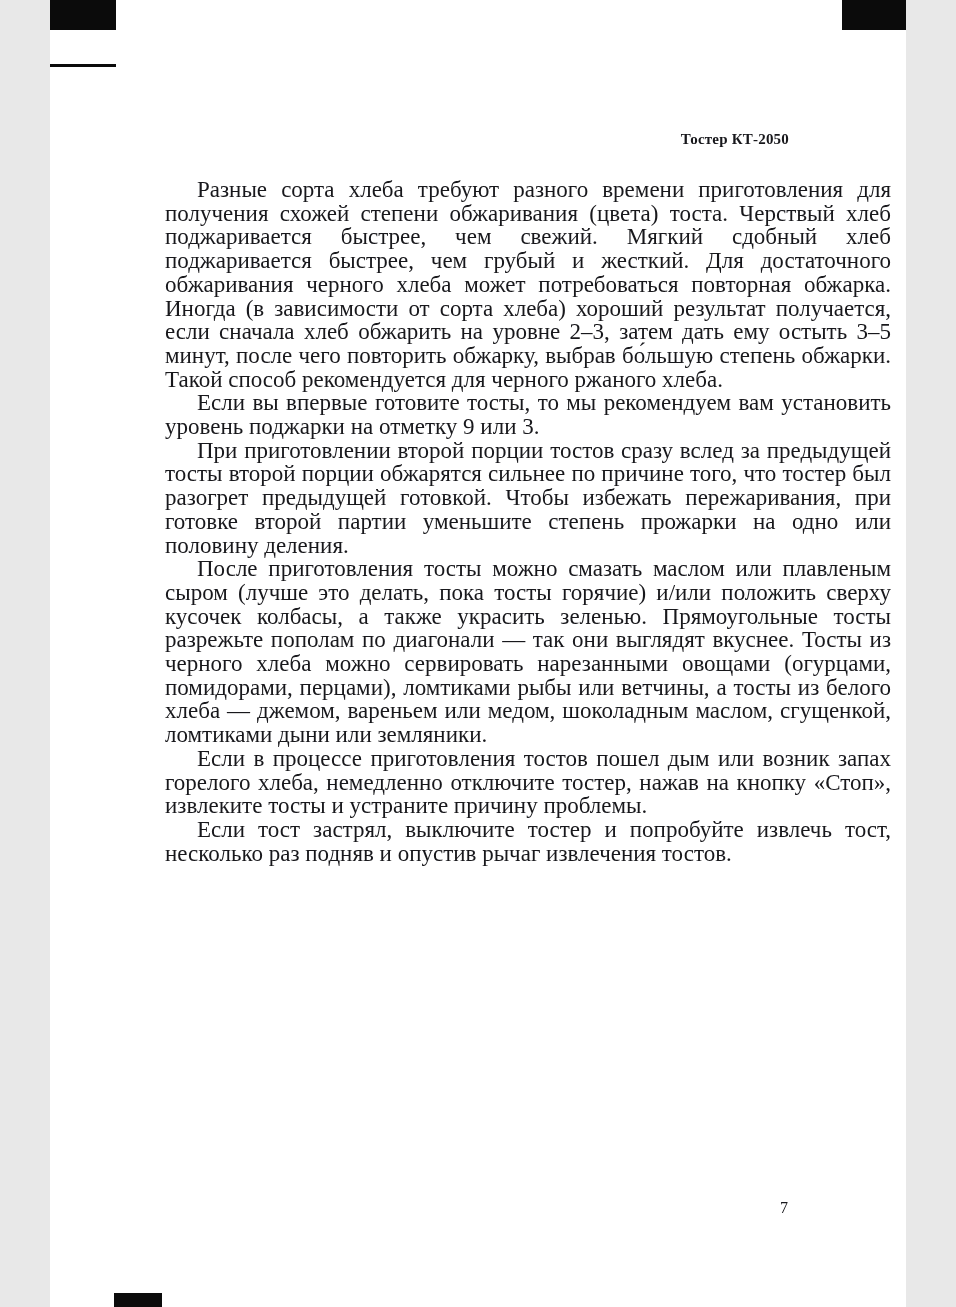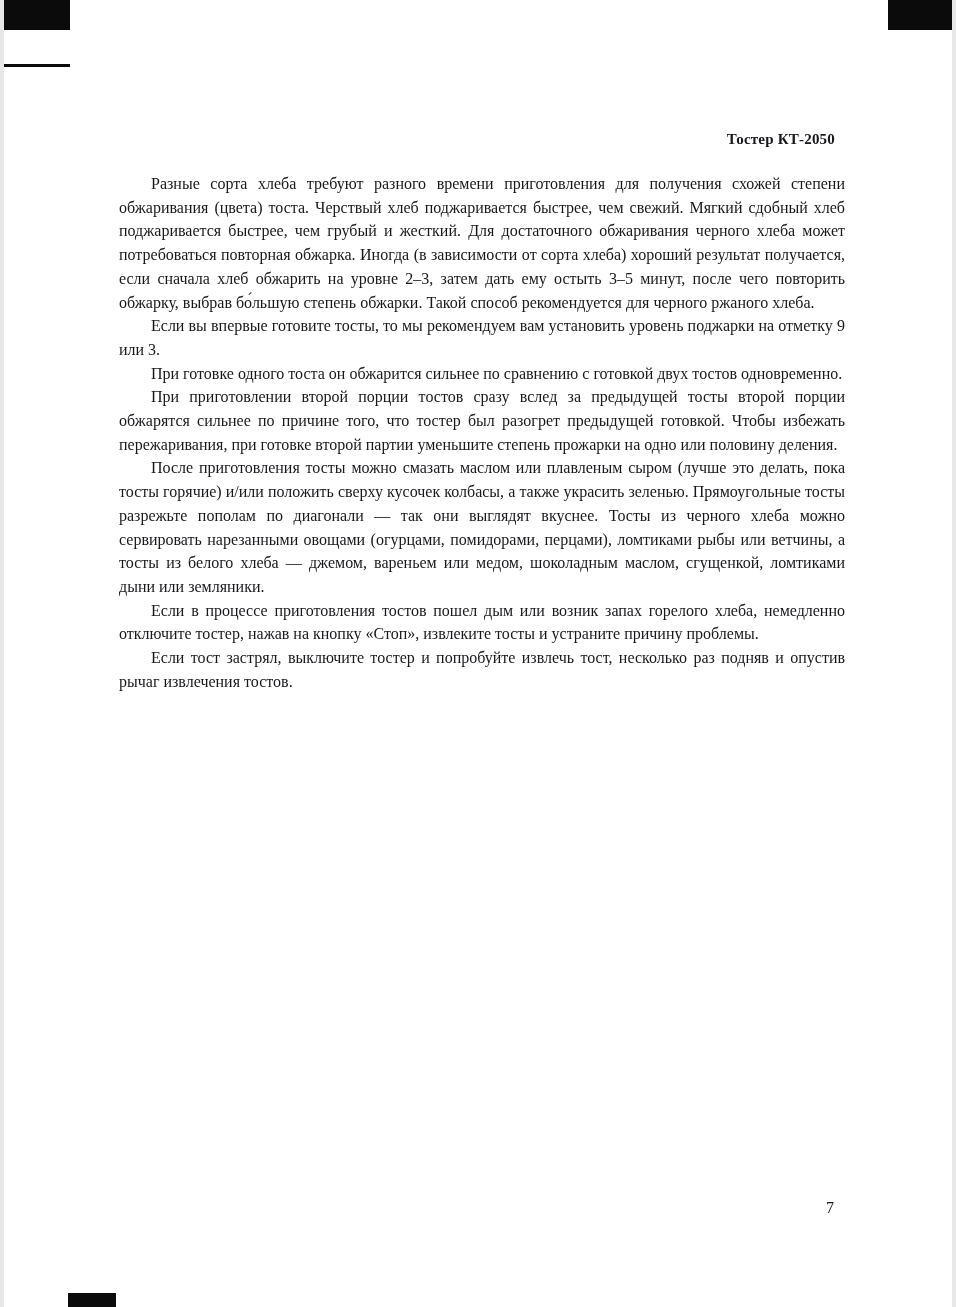--- a/index.html
+++ b/index.html
@@ -6,21 +6,21 @@
       --ink:#18181c;
       --paper:#ffffff;
     }
     html,body{
       margin:0;
       padding:0;
       background:#e8e8e8;
     }
     .page{
       position:relative;
-      width:948px;
+      width:856px;
       height:1307px;
       margin:0 auto;
       background:var(--paper);
       overflow:hidden;
       font-family:"Liberation Serif","DejaVu Serif",serif;
       color:var(--ink);
     }
     
     .mark{
       position:absolute;
@@ -46,24 +46,24 @@
       position:absolute;
       top:131px;
       right:117px;
       font-size:15px;
       font-weight:bold;
       letter-spacing:0.2px;
       color:var(--ink);
     }
     .doc-body{
       position:absolute;
-      top:172px;
+      top:178px;
       left:115px;
       width:726px;
-      font-size:16px;
+      font-size:23px;
       line-height:23.7px;
       text-align:justify;
       hyphens:auto;
       -webkit-hyphens:auto;
     }
     .doc-body p{
       margin:0;
       padding:0;
       text-indent:32px;
     }
@@ -83,21 +83,20 @@
   <div class="mark mark-top-left"></div>
   <div class="mark mark-top-left-line"></div>
   <div class="mark mark-top-right"></div>
   <div class="mark mark-bottom-left"></div>
 
   <div class="doc-header">Тостер КТ-2050</div>
 
   <div class="doc-body">
       <p>Разные сорта хлеба требуют разного времени приготовления для получения схожей степени обжаривания (цвета) тоста. Черствый хлеб поджаривается быстрее, чем свежий. Мягкий сдобный хлеб поджаривается быстрее, чем грубый и жесткий. Для достаточного обжаривания черного хлеба может потребоваться повторная обжарка. Иногда (в зависимости от сорта хлеба) хороший результат получается, если сначала хлеб обжарить на уровне 2–3, затем дать ему остыть 3–5 минут, после чего повторить обжарку, выбрав бо́льшую степень обжарки. Такой способ рекомендуется для черного ржаного хлеба.</p>
       <p>Если вы впервые готовите тосты, то мы рекомендуем вам установить уровень поджарки на отметку 9 или 3.</p>
-      <p>При готовке одного тоста он обжарится сильнее по сравнению с готовкой двух тостов одновременно.</p>
       <p>При приготовлении второй порции тостов сразу вслед за предыдущей тосты второй порции обжарятся сильнее по причине того, что тостер был разогрет предыдущей готовкой. Чтобы избежать пережаривания, при готовке второй партии уменьшите степень прожарки на одно или половину деления.</p>
       <p>После приготовления тосты можно смазать маслом или плавленым сыром (лучше это делать, пока тосты горячие) и/или положить сверху кусочек колбасы, а также украсить зеленью. Прямоугольные тосты разрежьте пополам по диагонали — так они выглядят вкуснее. Тосты из черного хлеба можно сервировать нарезанными овощами (огурцами, помидорами, перцами), ломтиками рыбы или ветчины, а тосты из белого хлеба — джемом, вареньем или медом, шоколадным маслом, сгущенкой, ломтиками дыни или земляники.</p>
       <p>Если в процессе приготовления тостов пошел дым или возник запах горелого хлеба, немедленно отключите тостер, нажав на кнопку «Стоп», извлеките тосты и устраните причину проблемы.</p>
       <p>Если тост застрял, выключите тостер и попробуйте извлечь тост, несколько раз подняв и опустив рычаг извлечения тостов.</p>
     </div>
 
   <div class="page-number">7</div>
 
 </div>
 

